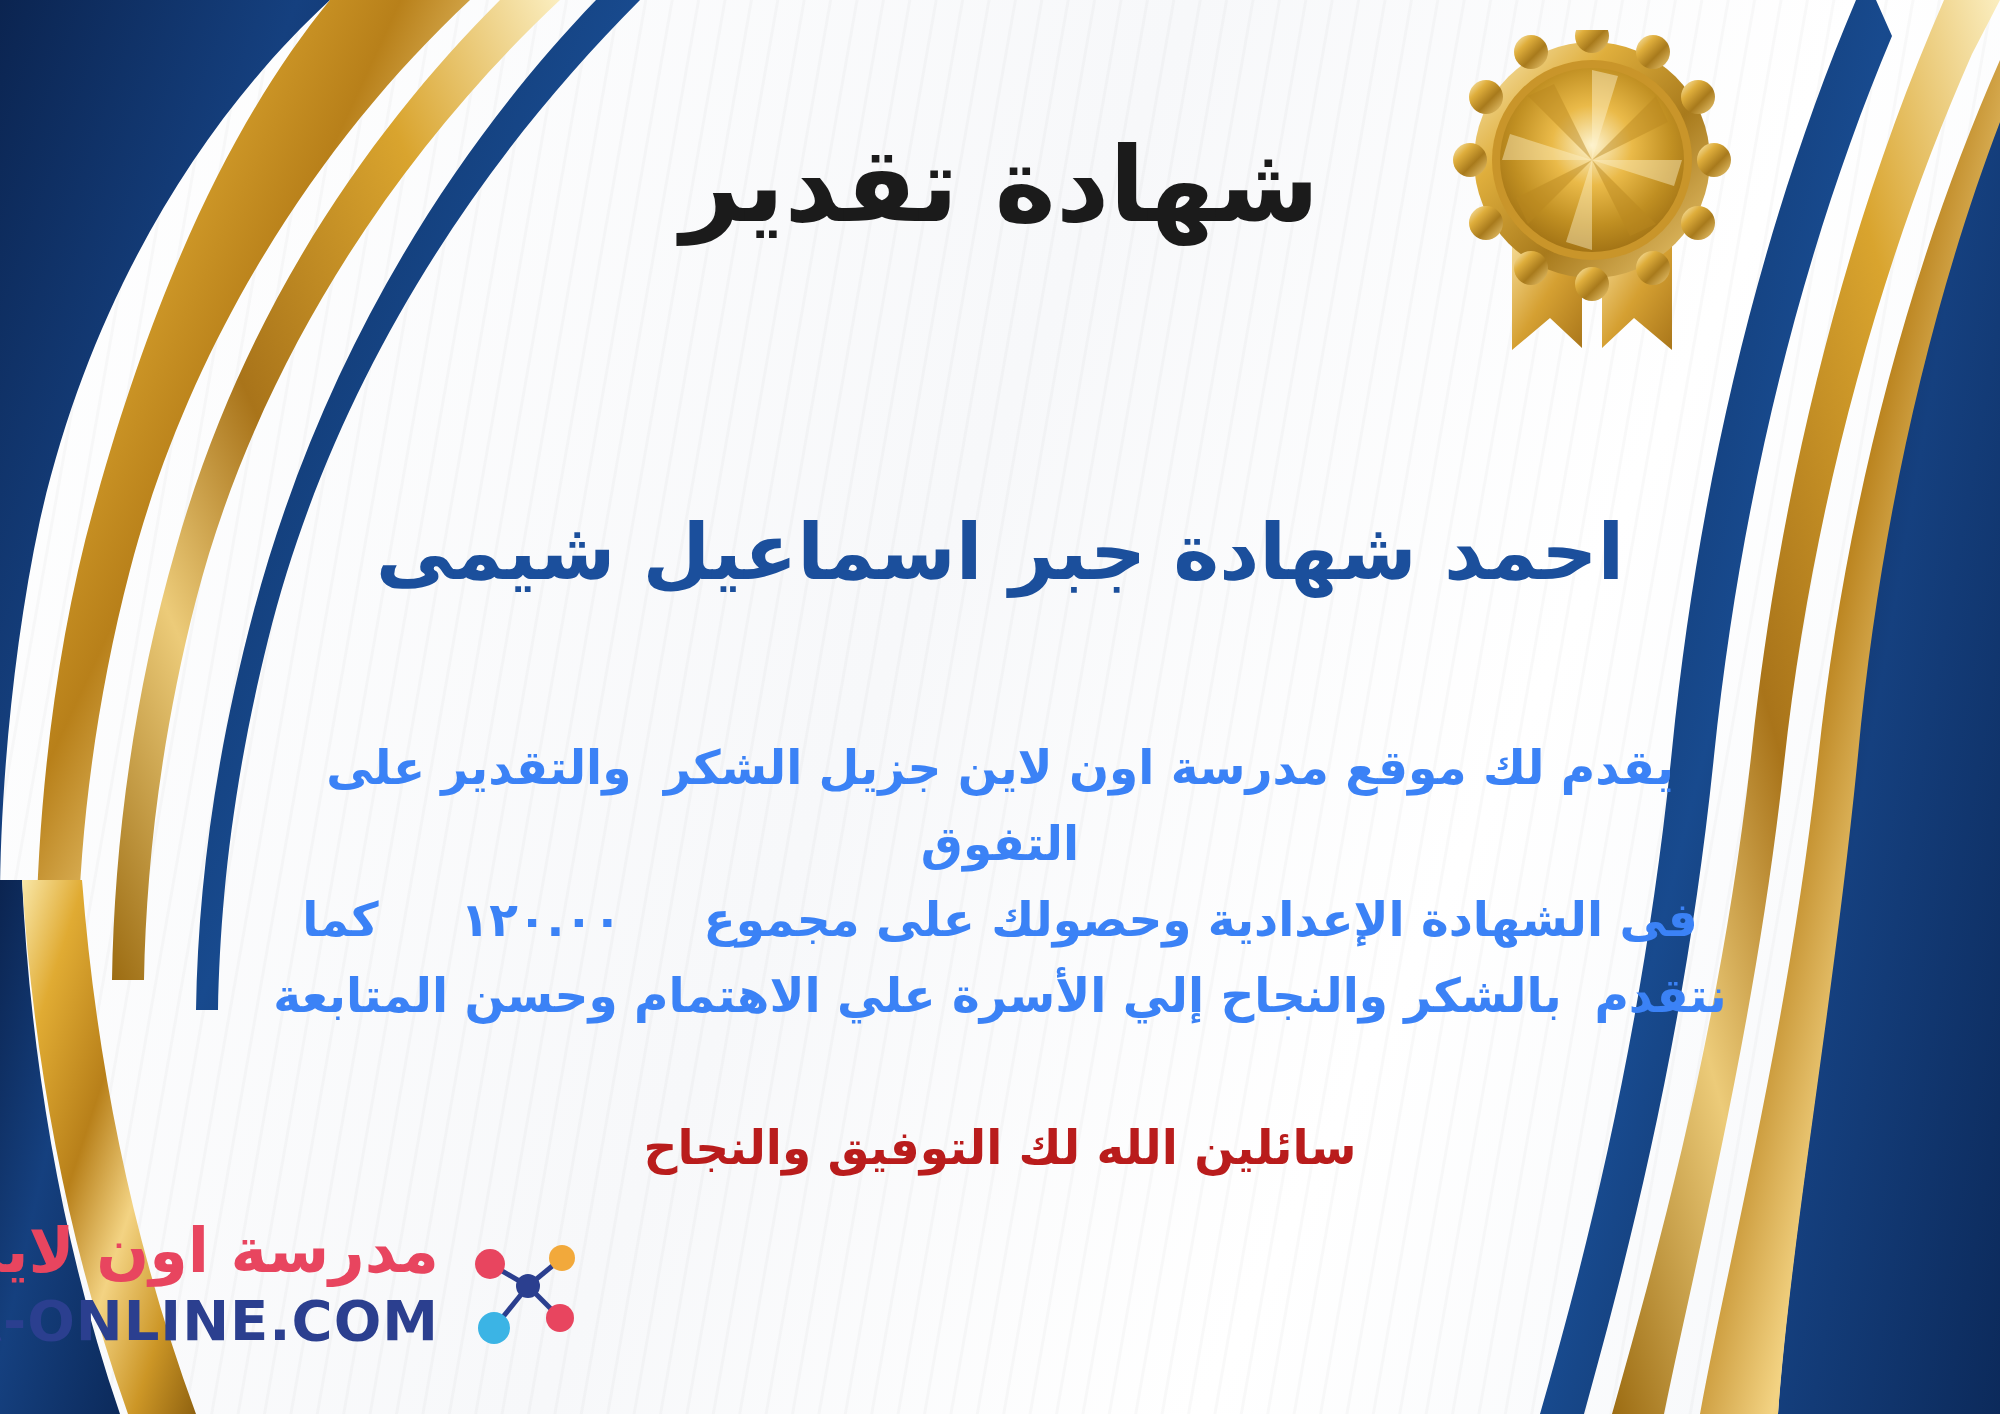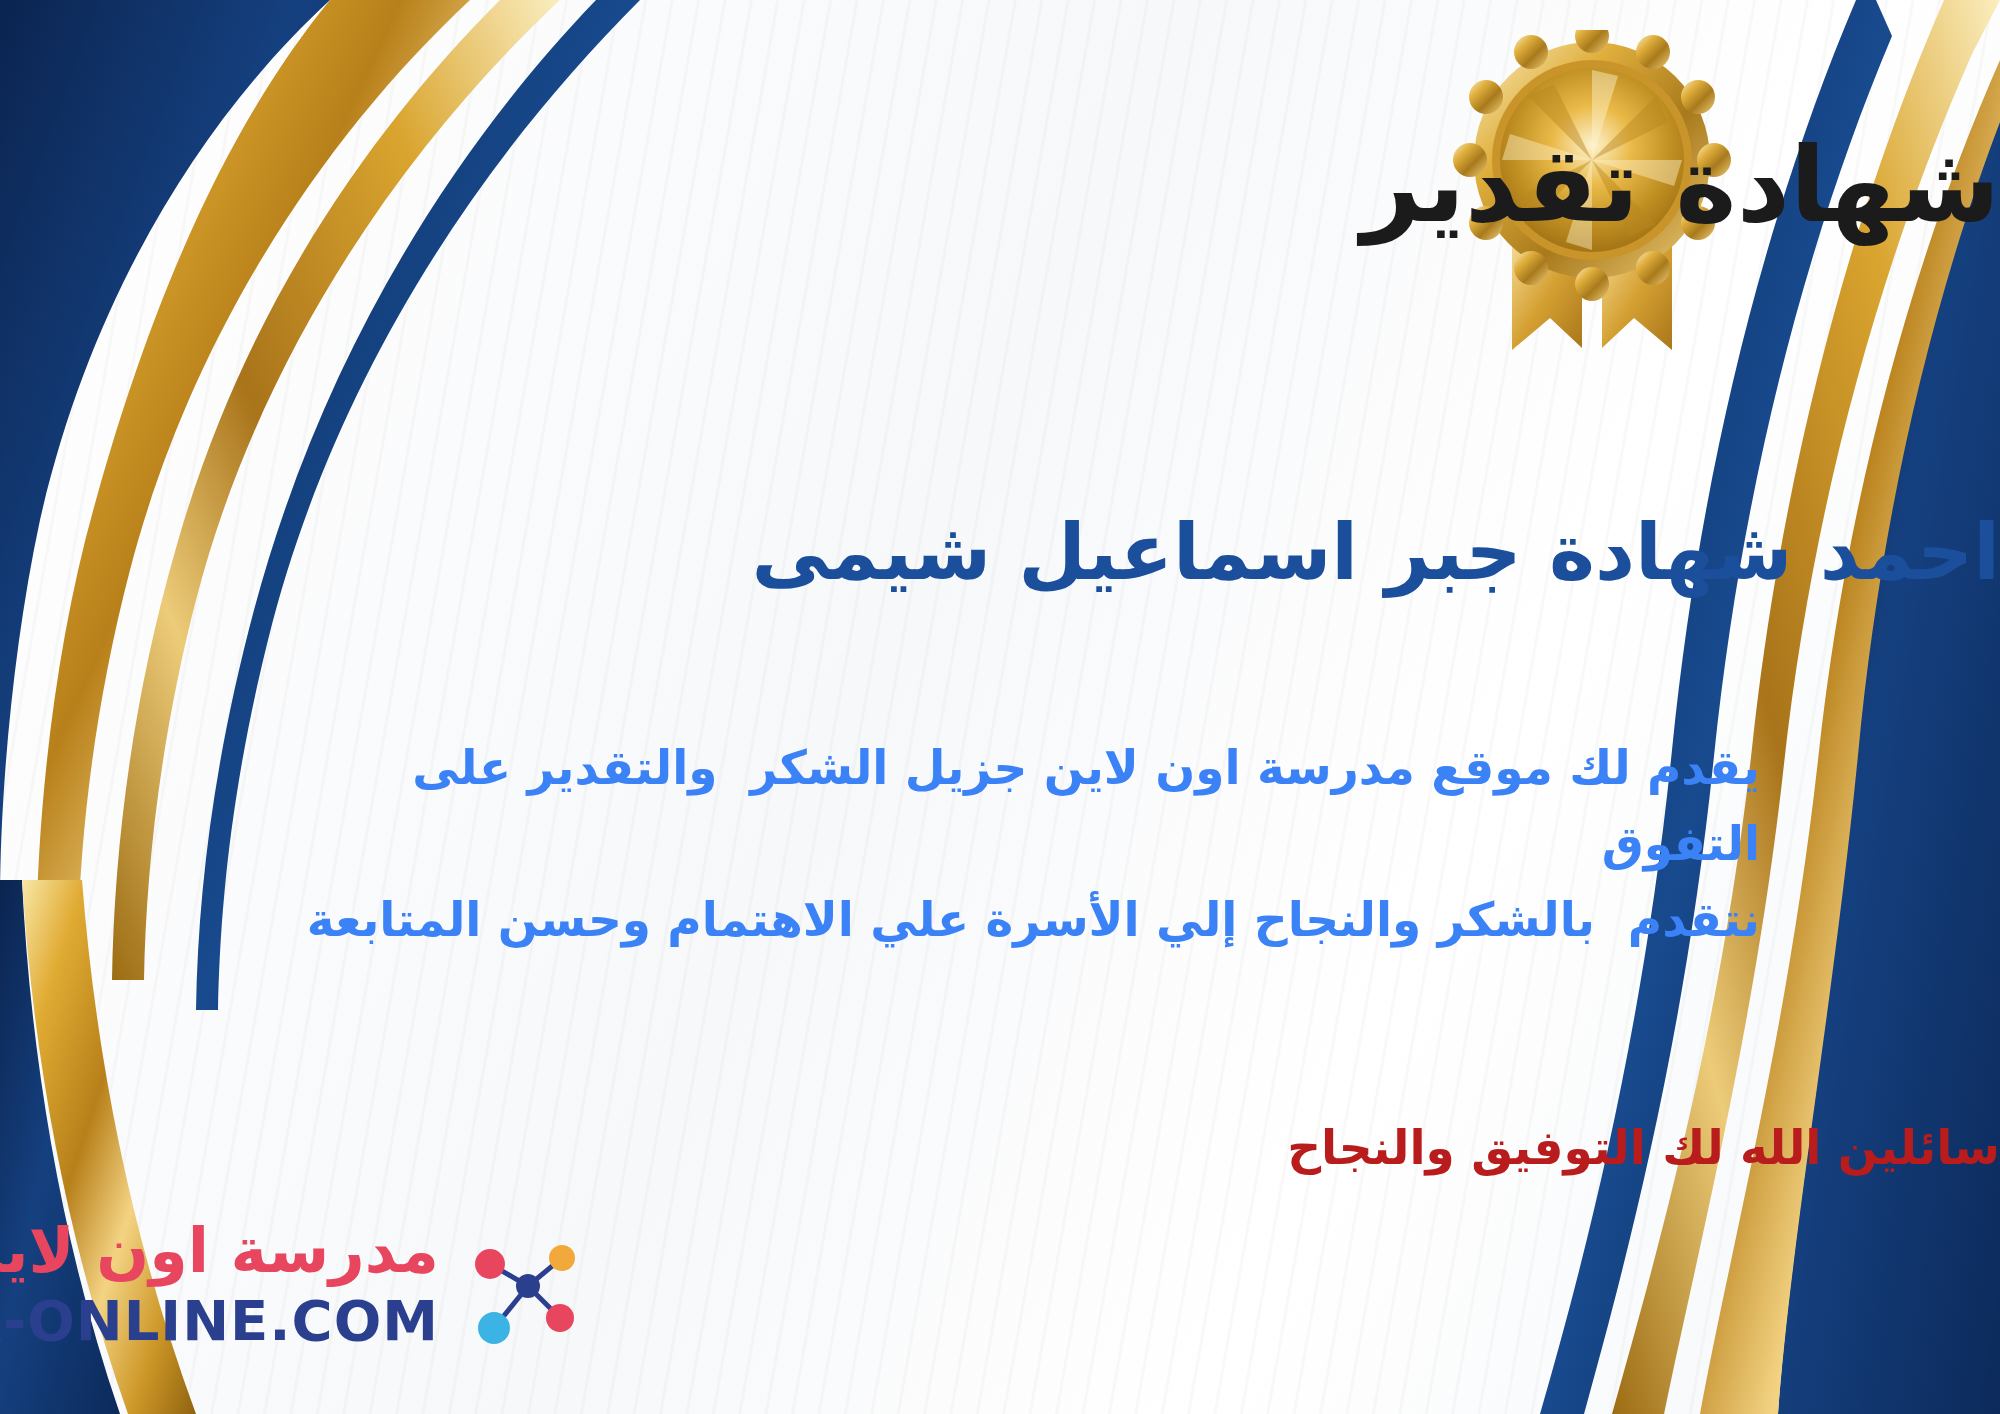--- a/index.html
+++ b/index.html
@@ -54,21 +54,21 @@
     height: 340px;
   }
 
   
   .content {
     position: absolute;
     top: 0;
     left: 0;
     width: 2000px;
     height: 1414px;
-    text-align: right;
+    text-align: center;
   }
 
   .title {
     position: absolute;
     top: 128px;
     left: 0;
     right: 0;
     font-size: 104px;
     font-weight: 700;
     color: #1b1b1b;
@@ -279,20 +279,21 @@
   </svg>
 
   <div class="content">
 
     <div class="title">شهادة تقدير</div>
 
     <div class="student-name">احمد شهادة جبر اسماعيل شيمى</div>
 
     <div class="body-text">
       <span class="body-line">يقدم لك موقع مدرسة اون لاين جزيل الشكر  والتقدير على التفوق</span>
+      <span class="body-line">فى الشهادة الإعدادية وحصولك على مجموع     ١٢٠.٠٠     كما</span>
       <span class="body-line">نتقدم  بالشكر والنجاح إلي الأسرة علي الاهتمام وحسن المتابعة</span>
     </div>
 
     <div class="closing">سائلين الله لك التوفيق  والنجاح</div>
   </div>
 
   <div class="logo">
     <div class="logo-arabic">مدرسة اون لاين</div>
     <div class="logo-domain">MADRSA-ONLINE.COM</div>
     <svg class="logo-mark" viewBox="0 0 140 140">

